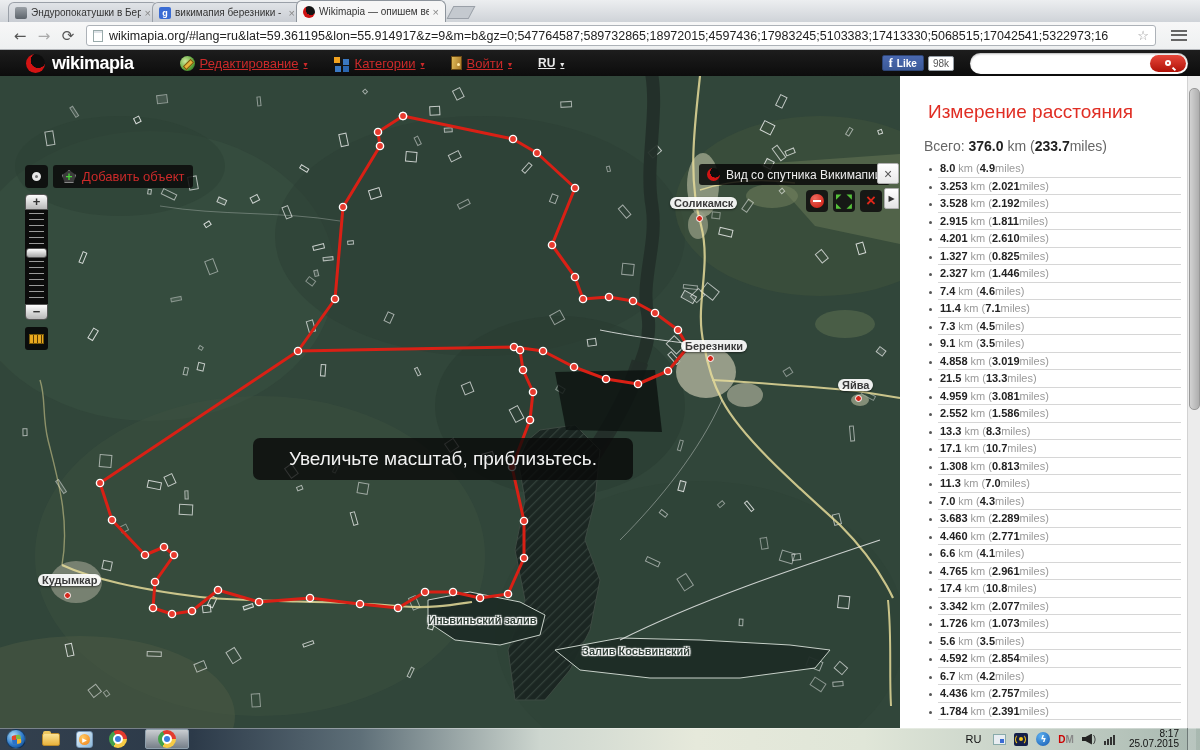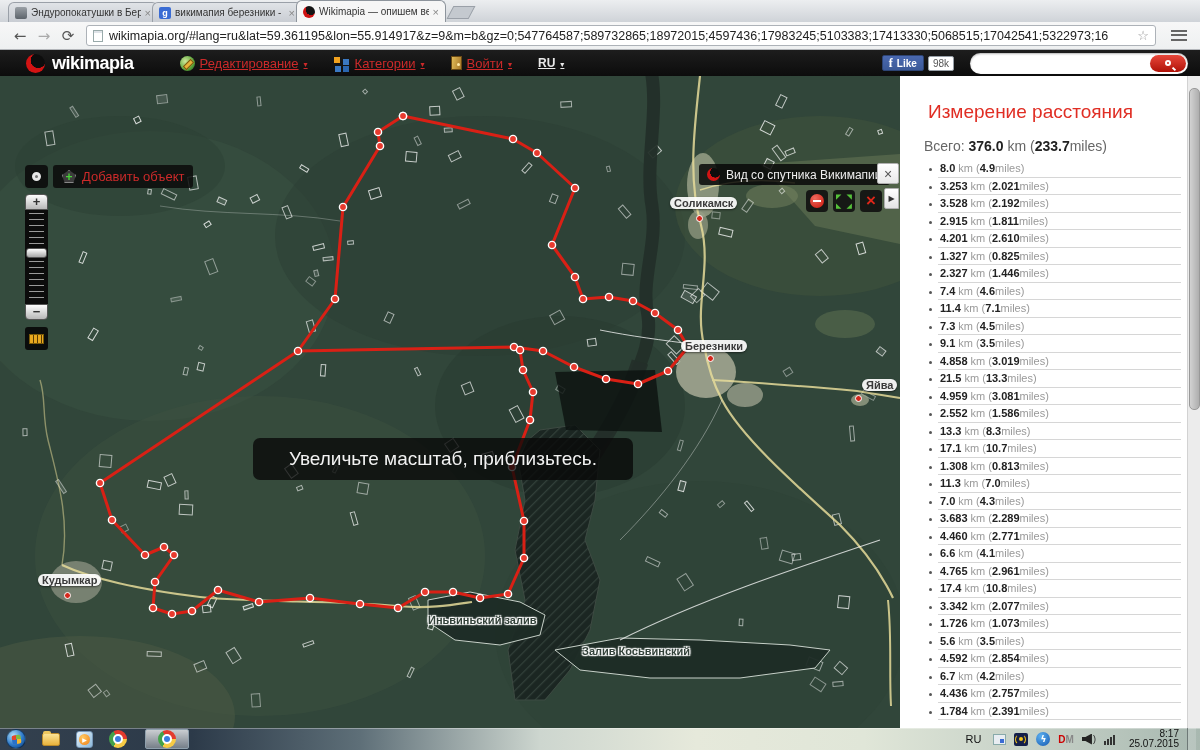--- a/index.html
+++ b/index.html
@@ -482,21 +482,21 @@
           <circle cx="523" cy="294" r="3.6" fill="#e83a2e" stroke="#fff" stroke-width="1.4"></circle>
           <circle cx="520" cy="274" r="3.6" fill="#e83a2e" stroke="#fff" stroke-width="1.4"></circle>
         </g>
     </svg>
 
     <div id="map-labels">
         <div class="city-label" style="left: 670px; top: 121px;">Соликамск</div>
         <div class="city-dot" style="left: 696px; top: 139px;"></div>
         <div class="city-label" style="left: 681px; top: 264px;">Березники</div>
         <div class="city-dot" style="left: 707px; top: 279px;"></div>
-        <div class="city-label" style="left: 838px; top: 303px; margin-left: 24px;">Яйва</div>
+        <div class="city-label" style="left: 838px; top: 303px;">Яйва</div>
         <div class="city-dot" style="left: 855px; top: 319px;"></div>
         <div class="city-label" style="left: 38px; top: 498px;">Кудымкар</div>
         <div class="city-dot" style="left: 64px; top: 516px;"></div>
         <div class="bay-label" style="left: 428px; top: 538px;">Иньвиньский залив</div>
         <div class="bay-label" style="left: 582px; top: 569px;">Залив Косьвинский</div>
       </div>
 
     <div class="map-tooltip">Увеличьте масштаб, приблизьтесь.</div>
 
     <div class="sat-pill">

